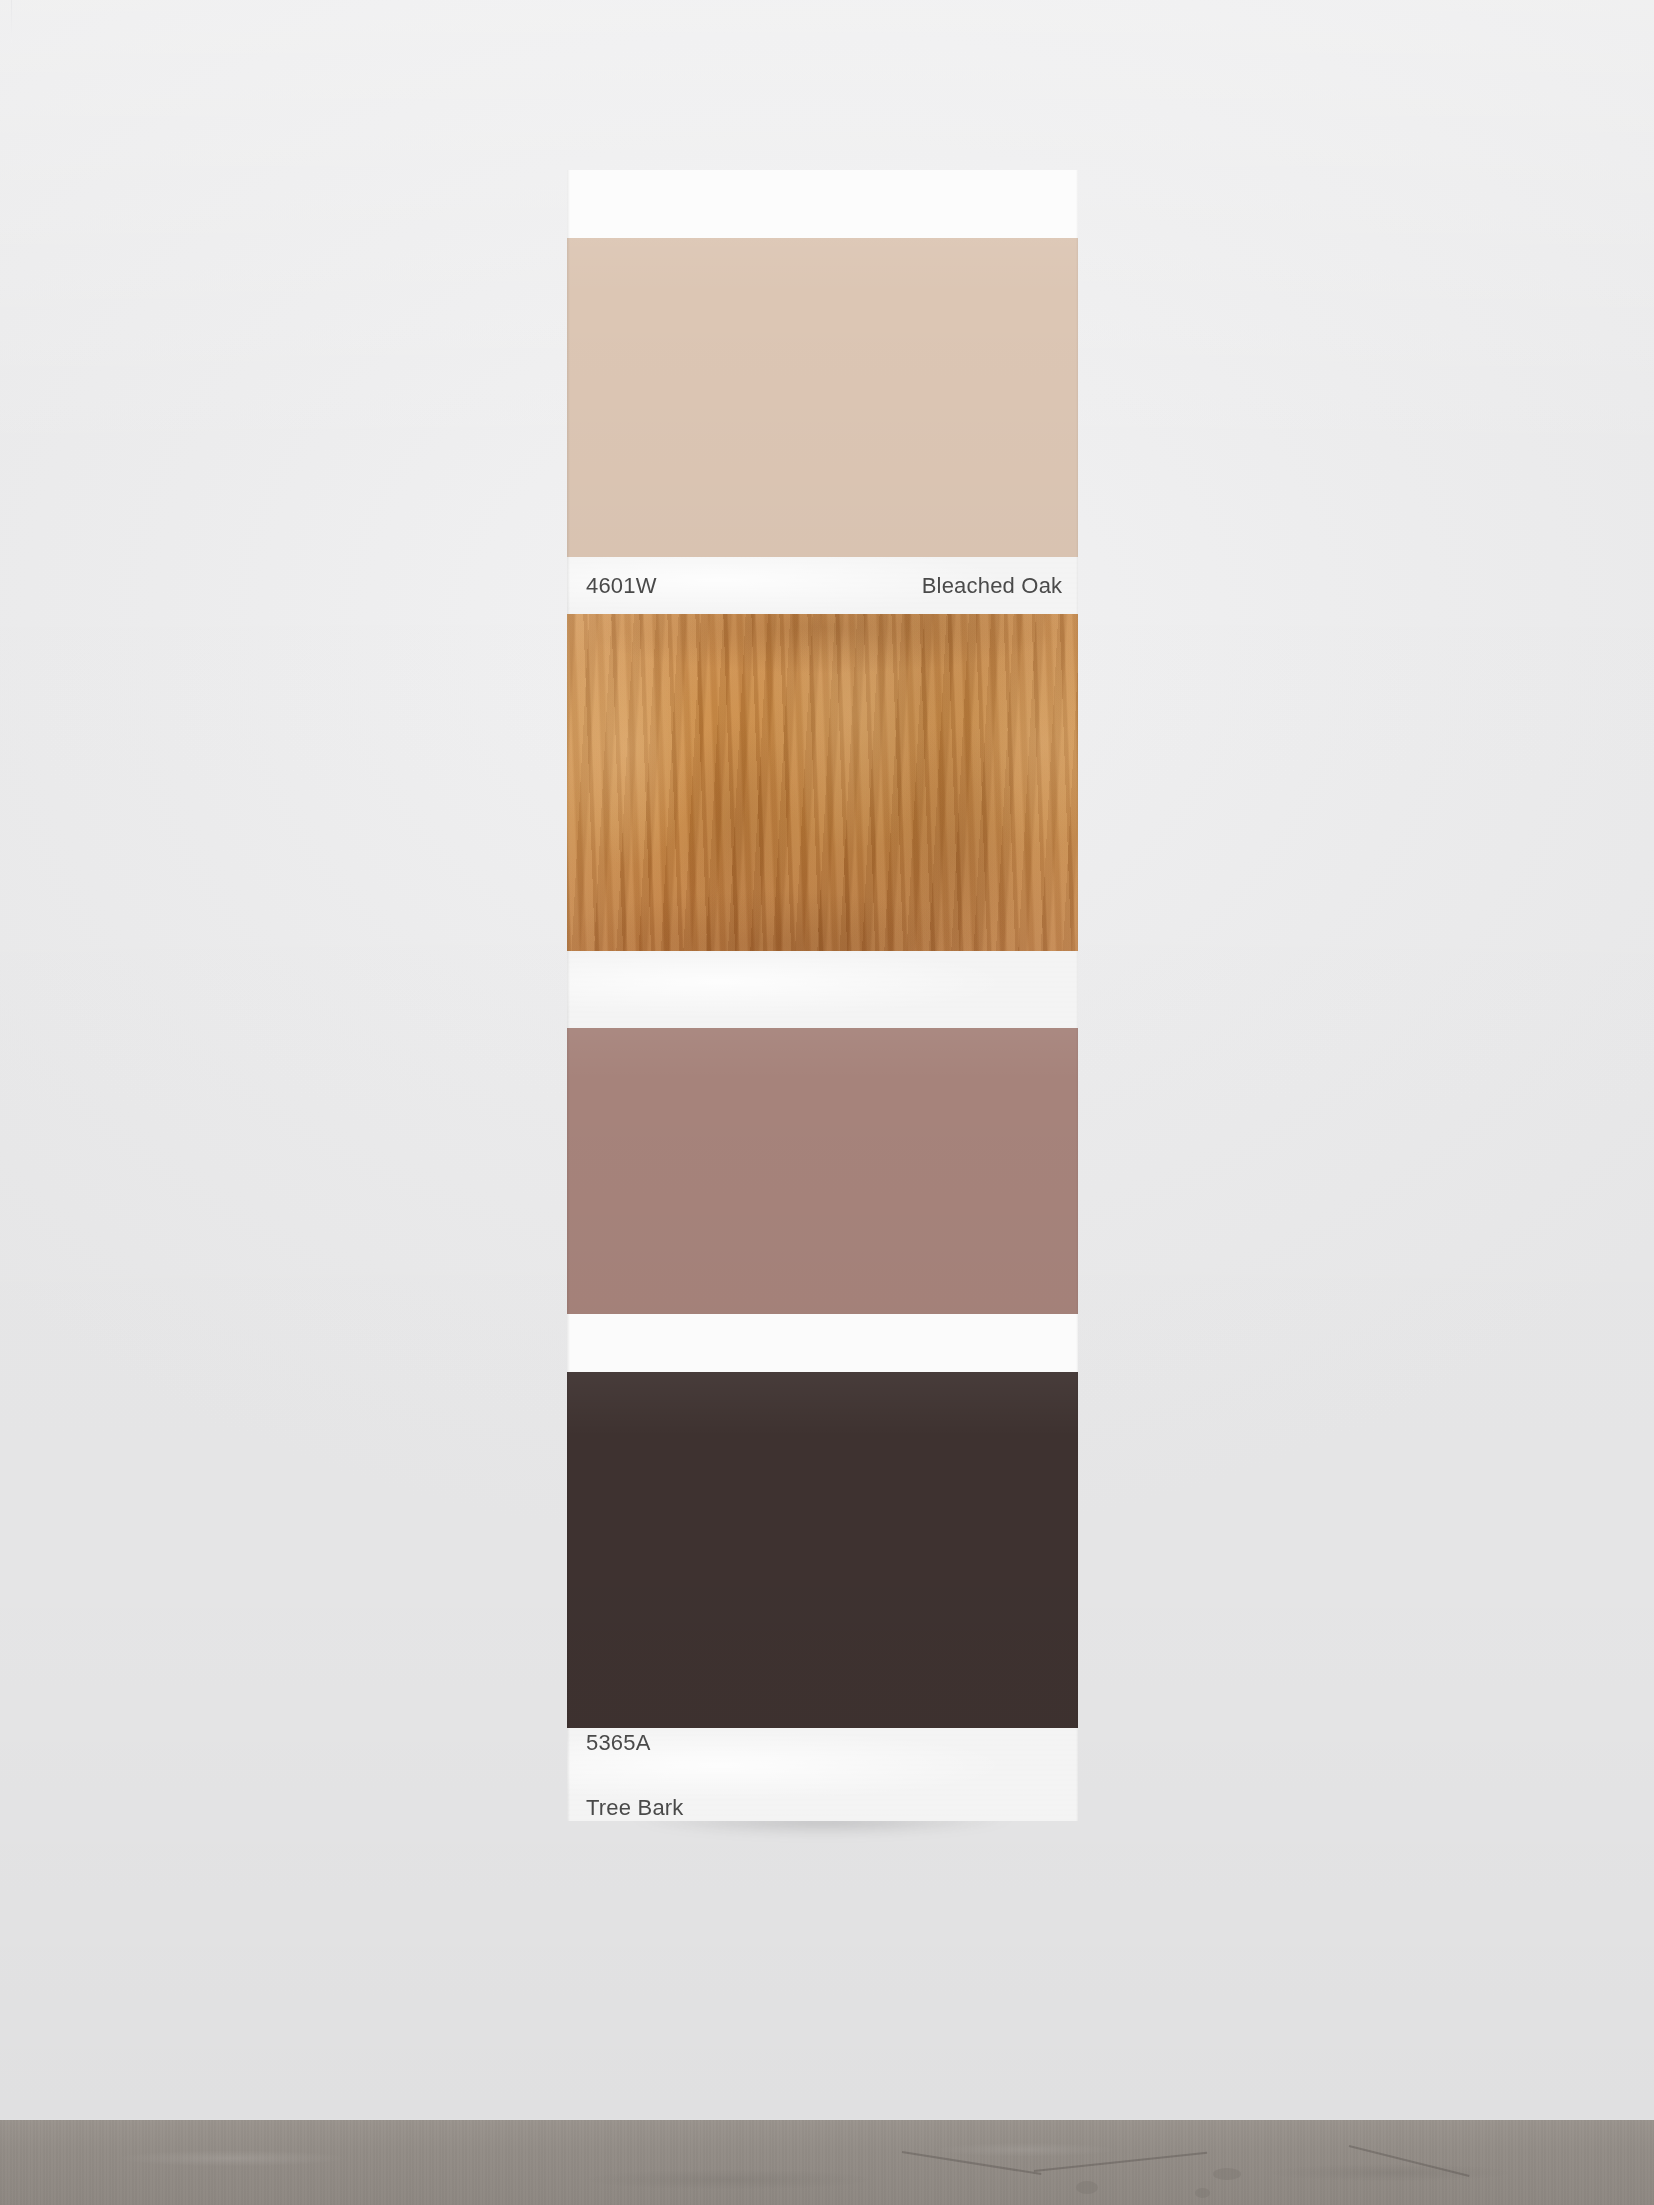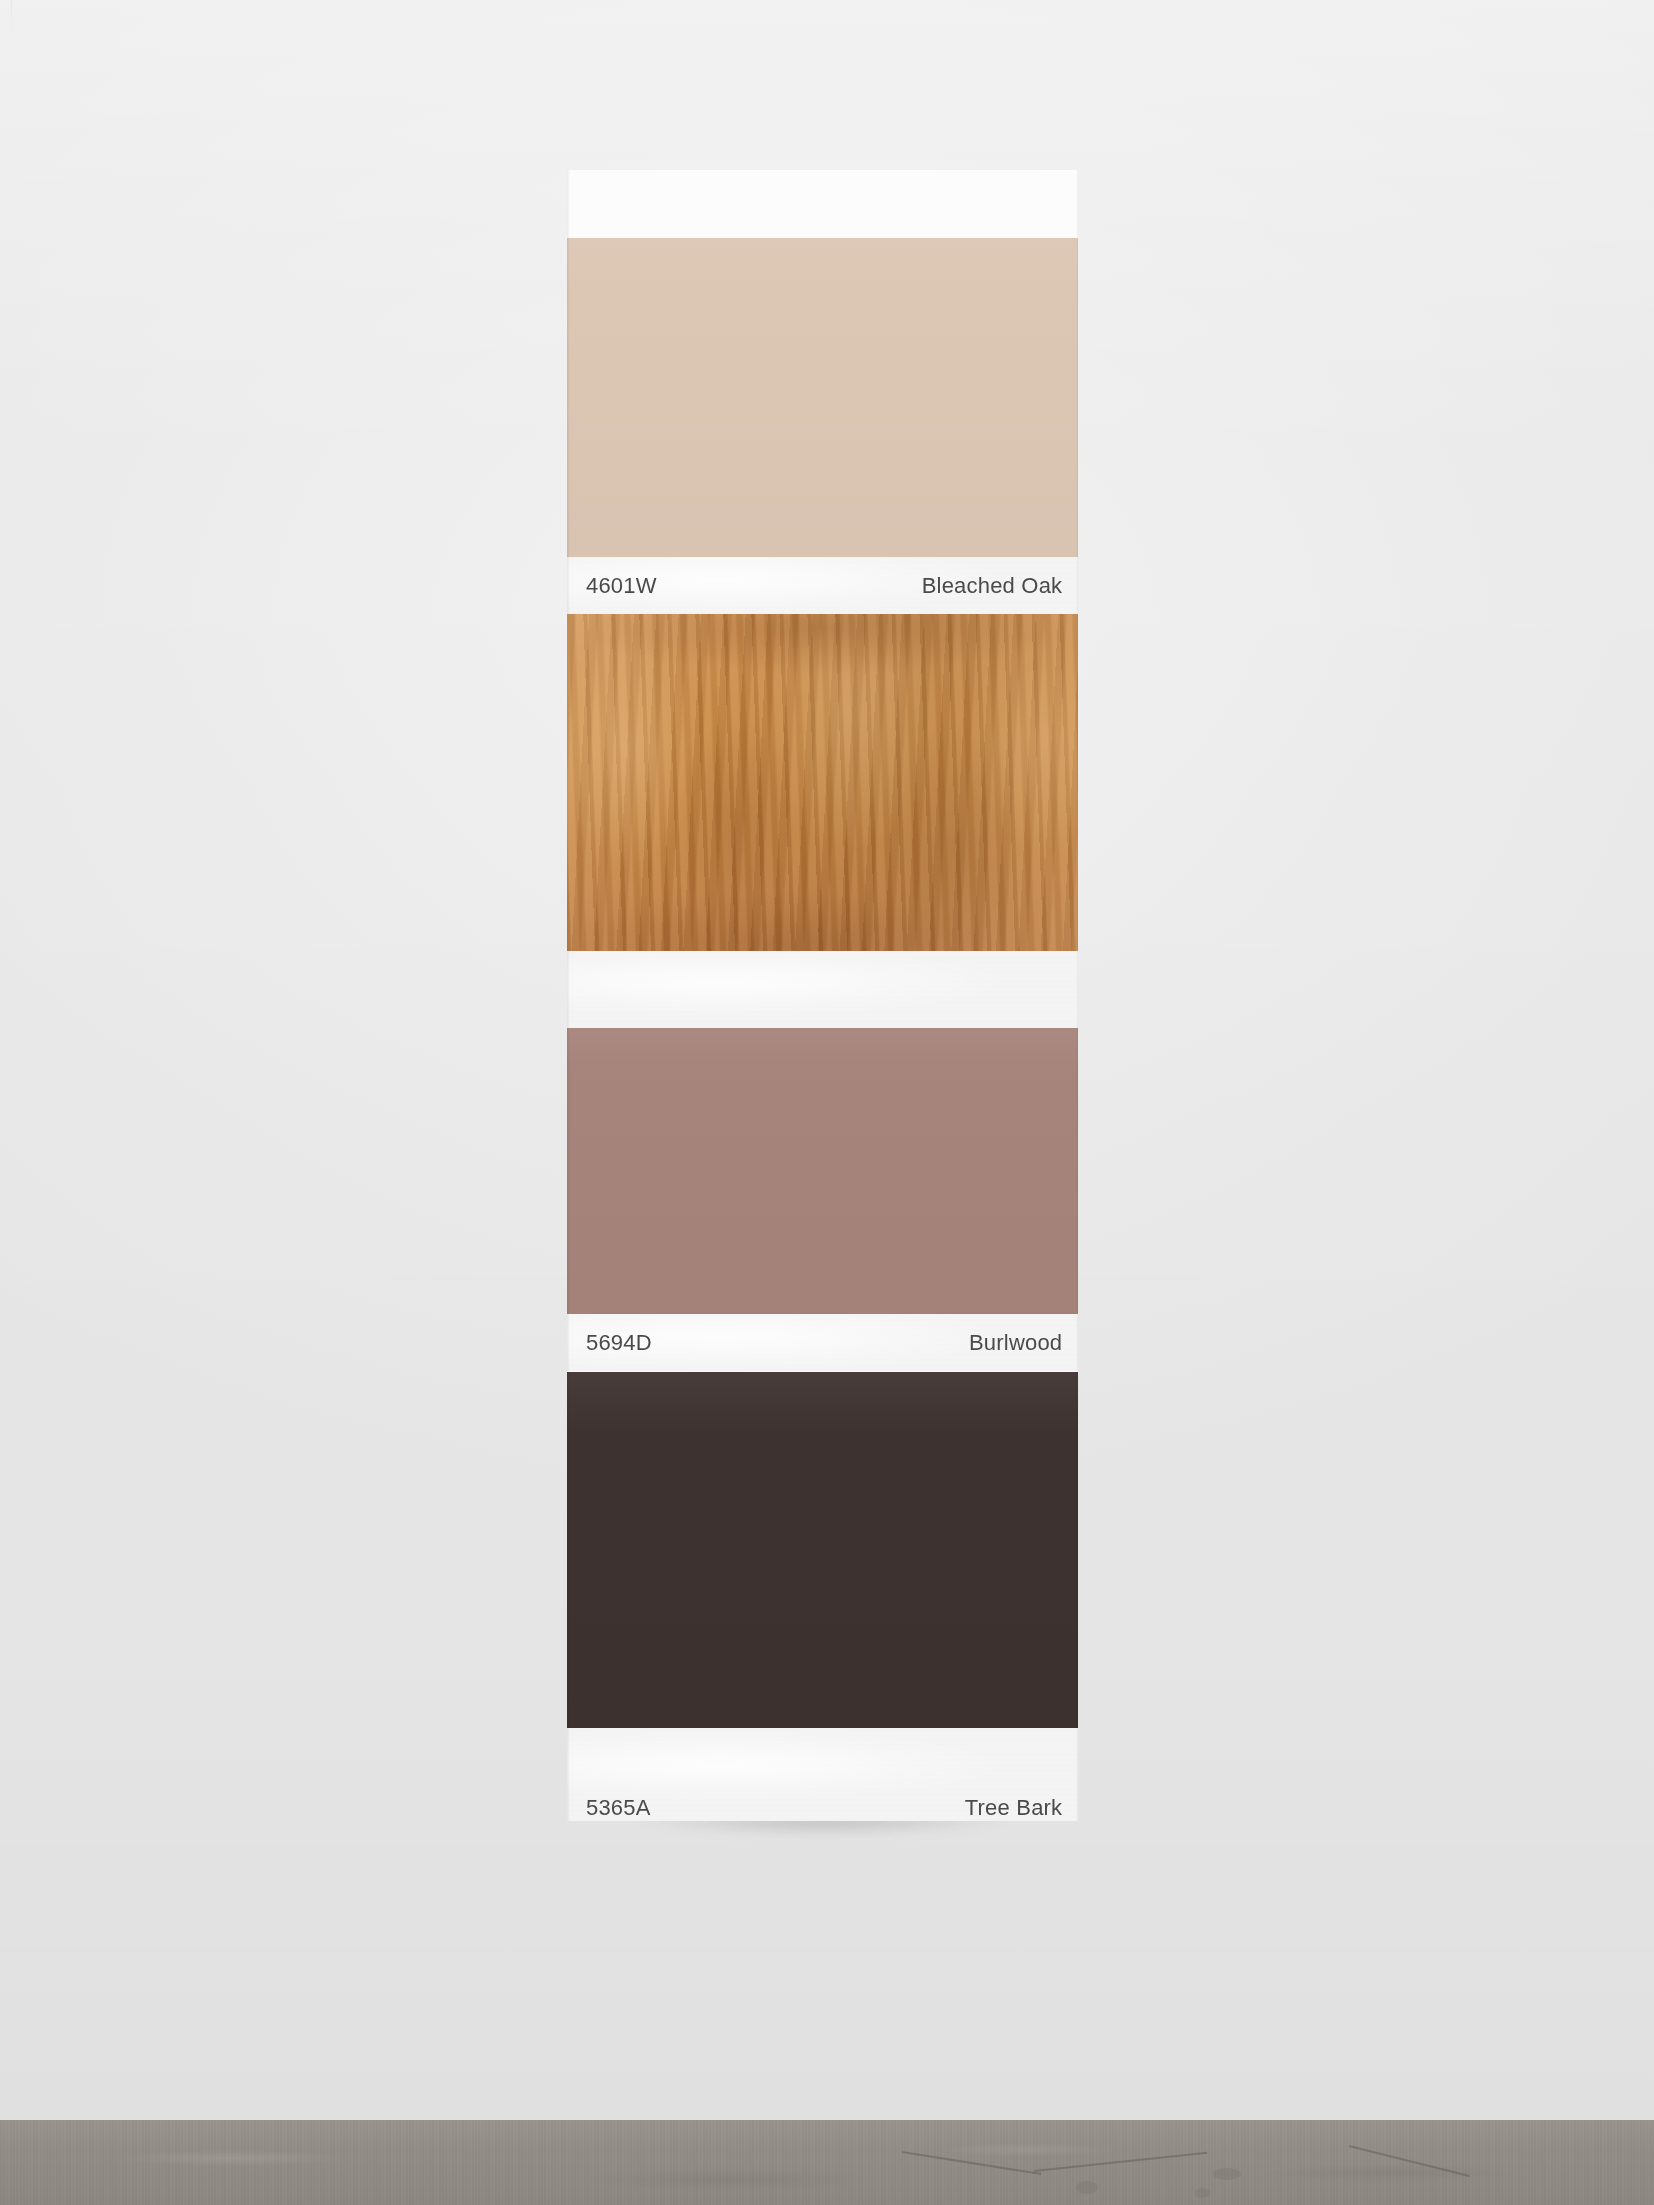--- a/index.html
+++ b/index.html
@@ -164,28 +164,24 @@
       <div class="fig fig2"></div>
       <div class="fig fig3"></div>
       <div class="fig fig4"></div>
       <div class="sheen"></div>
     </div>
 
     <div class="band paper" style="top:781px;height:77px;"></div>
 
     <div class="swatch" style="top:858px;height:286px;background:#a6837b;"></div>
 
-    <div class="band paper label" style="top:1144px;height:57px;">
-      <span class="code">5694D</span>
-      <span class="name">Burlwood</span>
-    </div>
 
     <div class="swatch" style="top:1202px;height:357px;background:#3e3230;"></div>
 
-    <div class="band paper label" style="top:1558px;height:93px;align-items:flex-end;padding-top:24px;">
+    <div class="band paper label" style="top:1558px;height:93px;align-items:flex-start;padding-top:2px;flex-direction:column;">
       <span class="code">5365A</span>
       <span class="name">Tree Bark</span>
     </div>
 
     <div class="panel-edge-l"></div>
     <div class="panel-edge-r"></div>
   </div>
 
   <div class="floor"></div>
   <div class="floor-speckle"></div>

